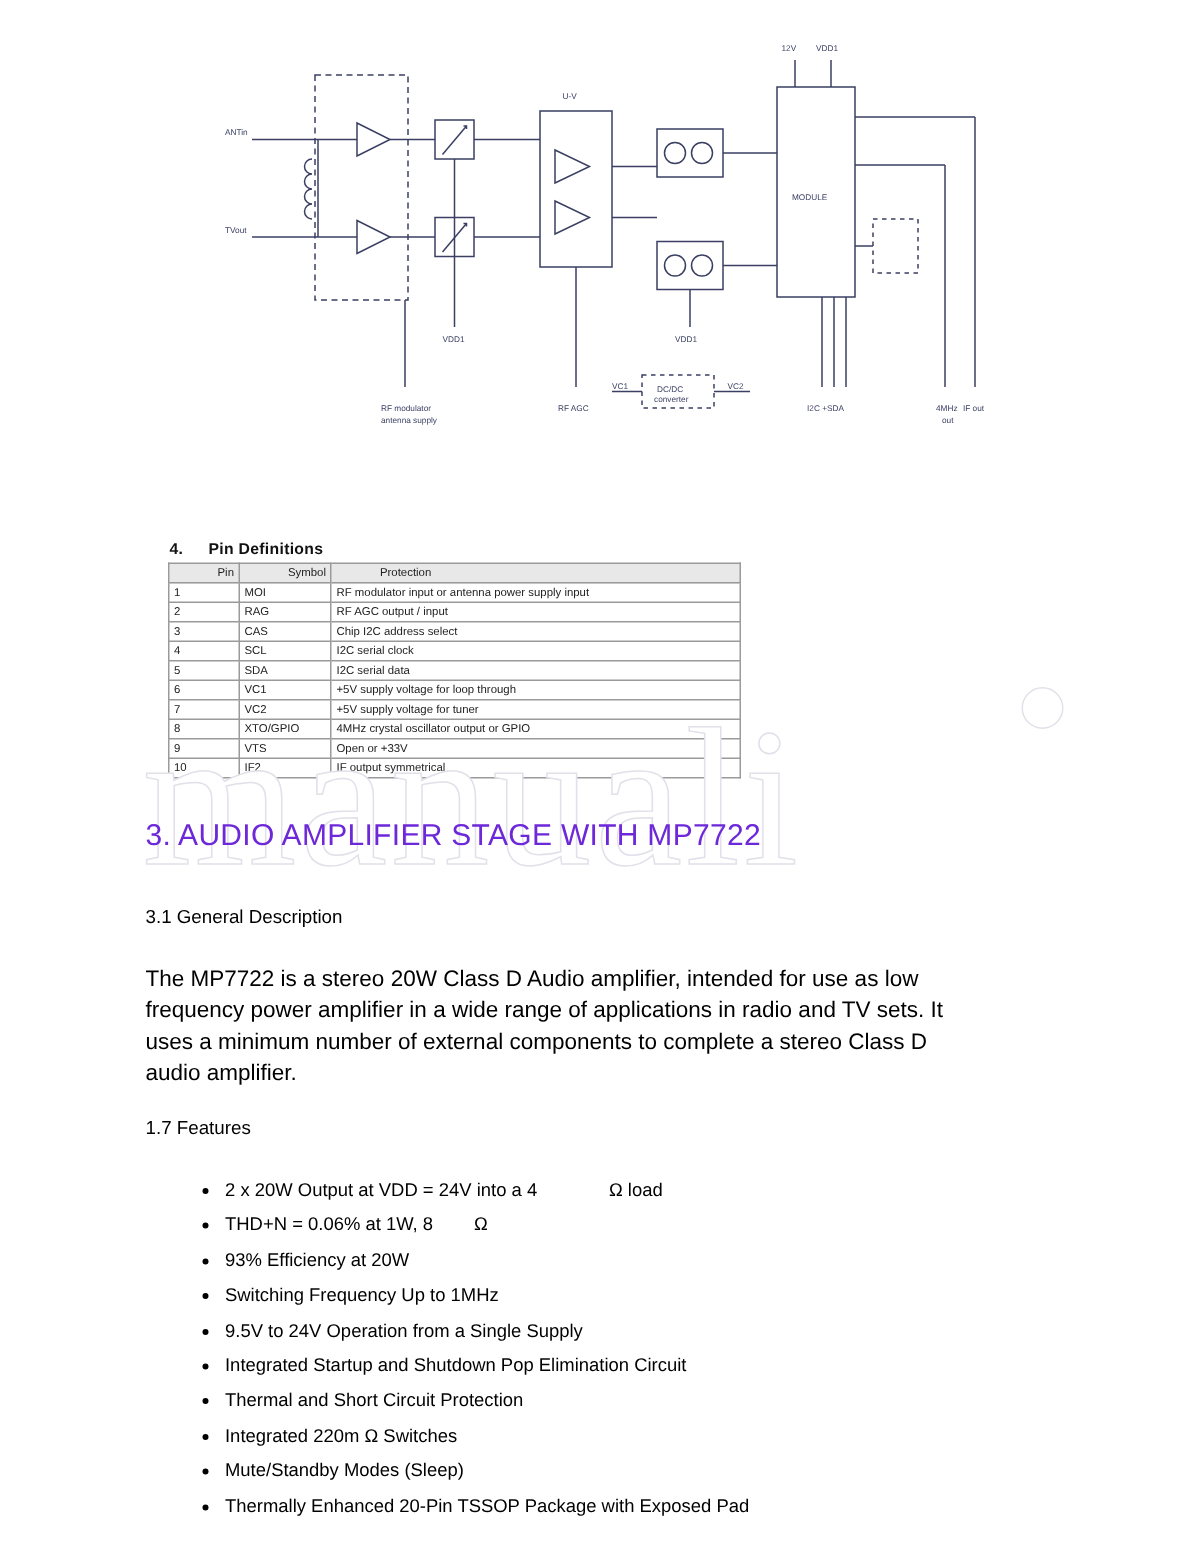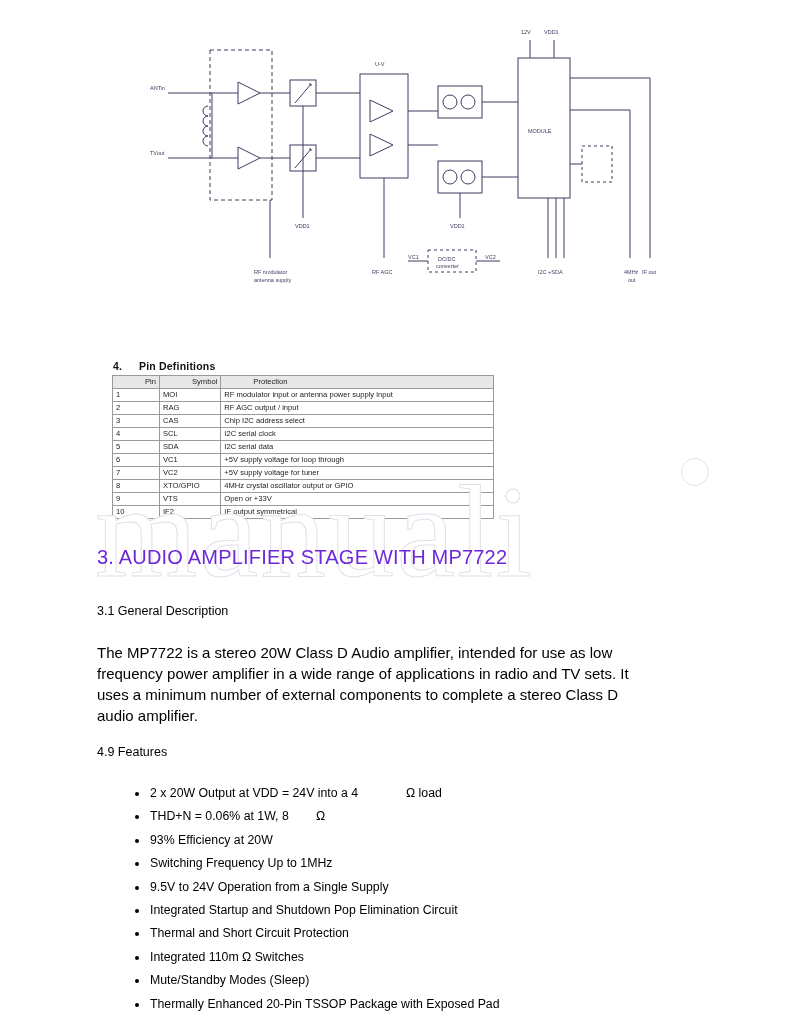--- a/index.html
+++ b/index.html
@@ -330,26 +330,26 @@
   </tbody>
 </table>
 
 <h1 class="section-title">3. AUDIO AMPLIFIER STAGE WITH MP7722</h1>
 
 <div class="sub-head" id="gen-desc-head">3.1 General Description</div>
 
 <div class="para">The MP7722 is a stereo 20W Class D Audio amplifier, intended for use as low frequency power amplifier in a wide range of applications in radio and TV sets.
 It uses a minimum number of external components to complete a stereo Class D audio amplifier.</div>
 
-<div class="sub-head" id="features-head">4.9 Features</div>
+<div class="sub-head" id="features-head">1.7 Features</div>
 
 <ul class="features">
   <li>2 x 20W Output at VDD = 24V into a 4              Ω load</li>
   <li>THD+N = 0.06% at 1W, 8        Ω</li>
   <li>93% Efficiency at 20W</li>
   <li>Switching Frequency Up to 1MHz</li>
   <li>9.5V to 24V Operation from a Single Supply</li>
   <li>Integrated Startup and Shutdown Pop Elimination Circuit</li>
   <li>Thermal and Short Circuit Protection</li>
-  <li>Integrated 110m Ω Switches</li>
+  <li>Integrated 220m Ω Switches</li>
   <li>Mute/Standby Modes (Sleep)</li>
   <li>Thermally Enhanced 20-Pin TSSOP Package with Exposed Pad</li>
 </ul>
 
 </body></html>

